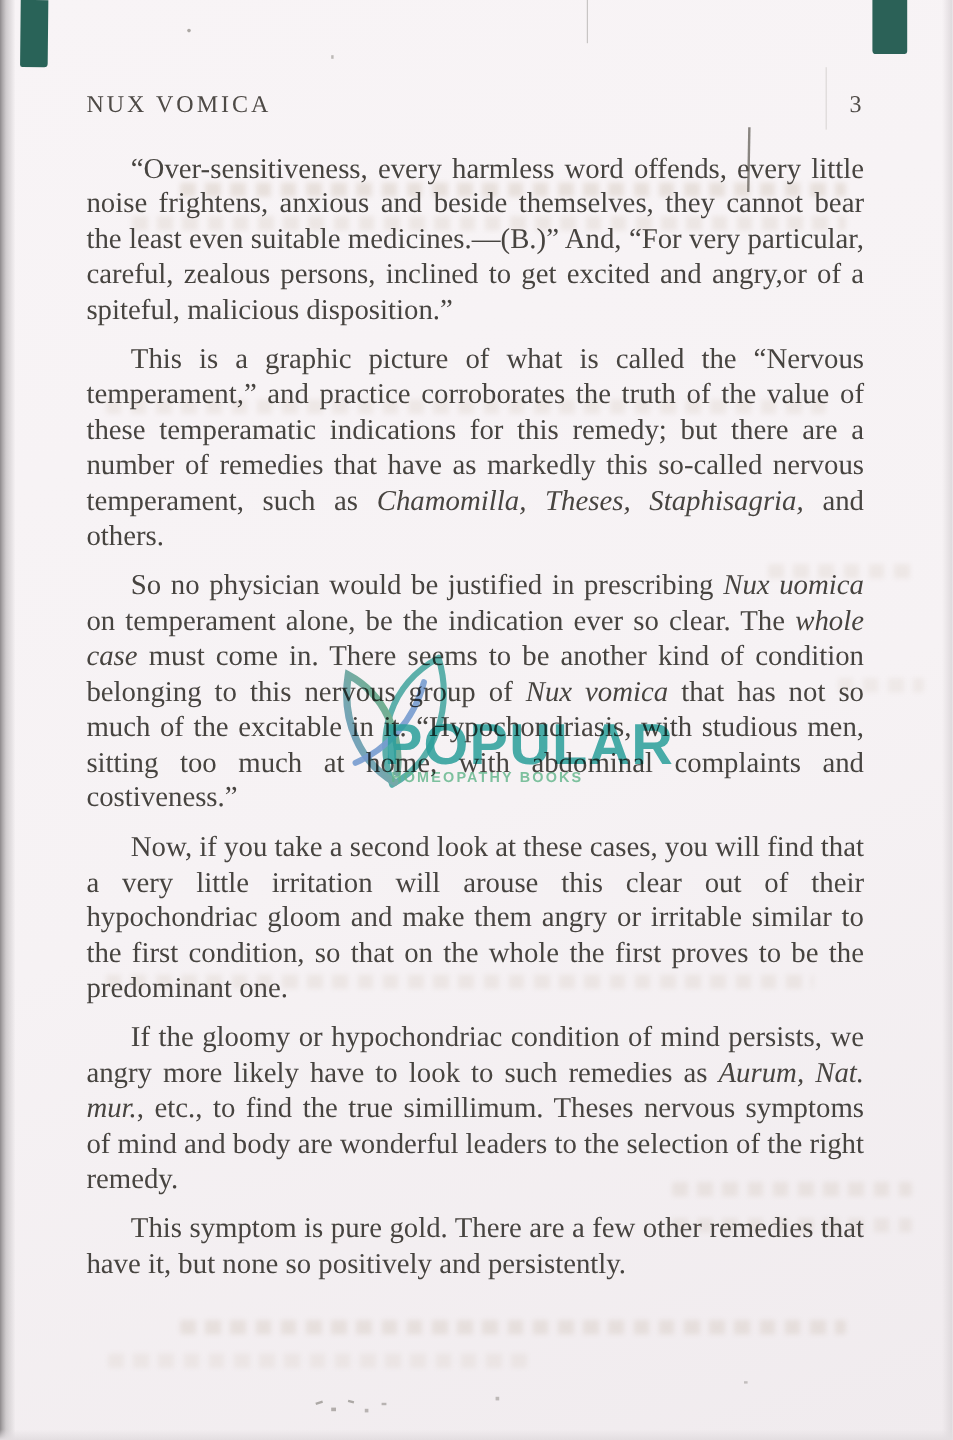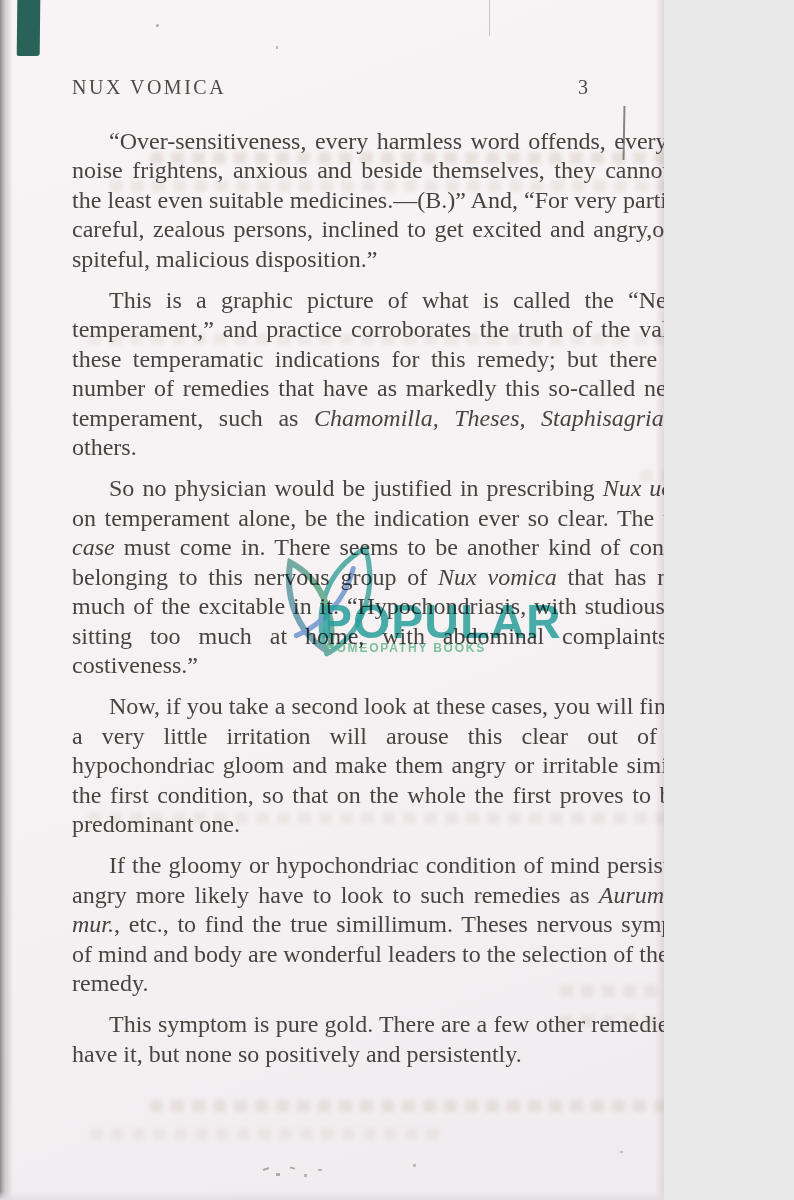--- a/index.html
+++ b/index.html
@@ -1,17 +1,17 @@
 <!DOCTYPE html>
 <html><head>
 <meta charset="utf-8">
 <style>
   html,body { margin:0; padding:0; background:#e9e9e9; }
   .page {
-    position:relative; width:664px; height:1200px; overflow:hidden;
+    position:relative; width:794px; height:1200px; overflow:hidden;
     background:linear-gradient(160deg,#f8f4f6 0%,#f6f2f4 55%,#f0ebee 100%);
     font-family:"Liberation Serif", serif;
   }
   
   .edge-left  { position:absolute; left:0; top:0; width:13px; height:100%;
     background:linear-gradient(90deg,#8e8a8c 0px,#aca8aa 2px,#cfcbcd 5px,rgba(246,242,244,0) 13px); }
   .edge-right { position:absolute; right:0; top:0; width:9px; height:100%;
     background:linear-gradient(270deg,#ddd8db 0,rgba(246,242,244,0) 9px); }
   .edge-bottom{ position:absolute; left:0; bottom:0; width:100%; height:9px;
     background:linear-gradient(0deg,#e3dee1 0,rgba(246,242,244,0) 9px); }

